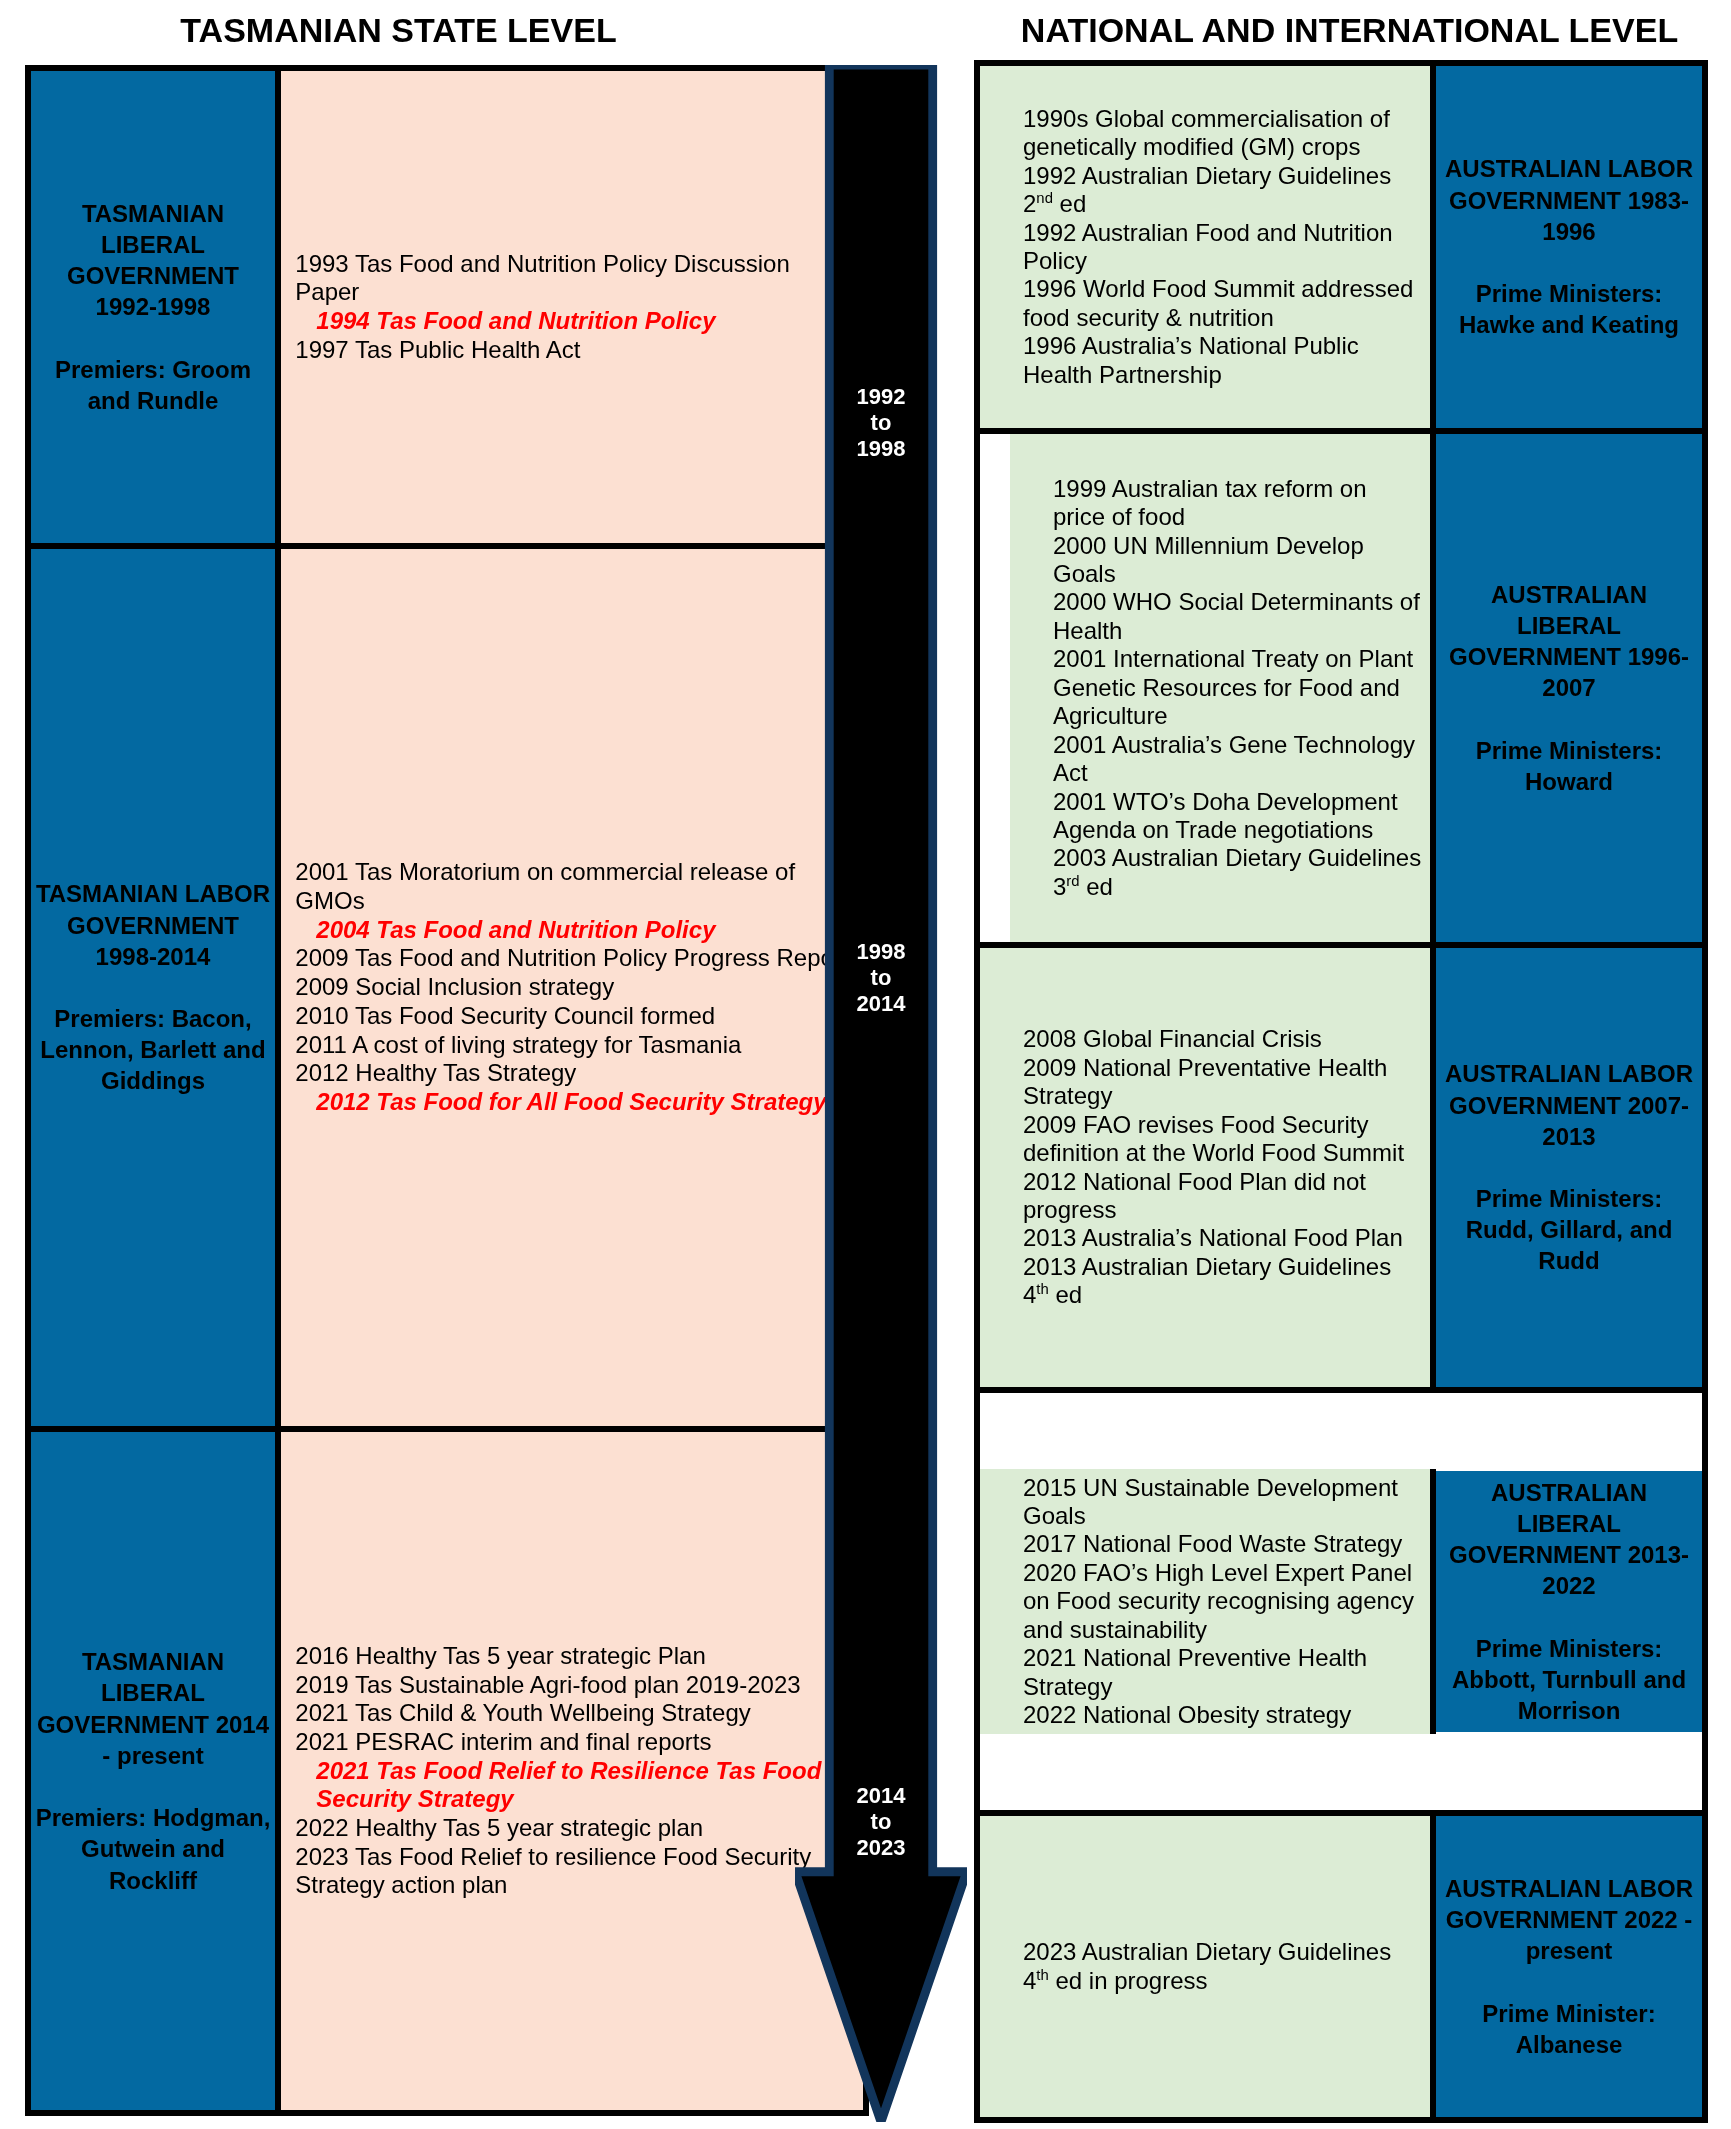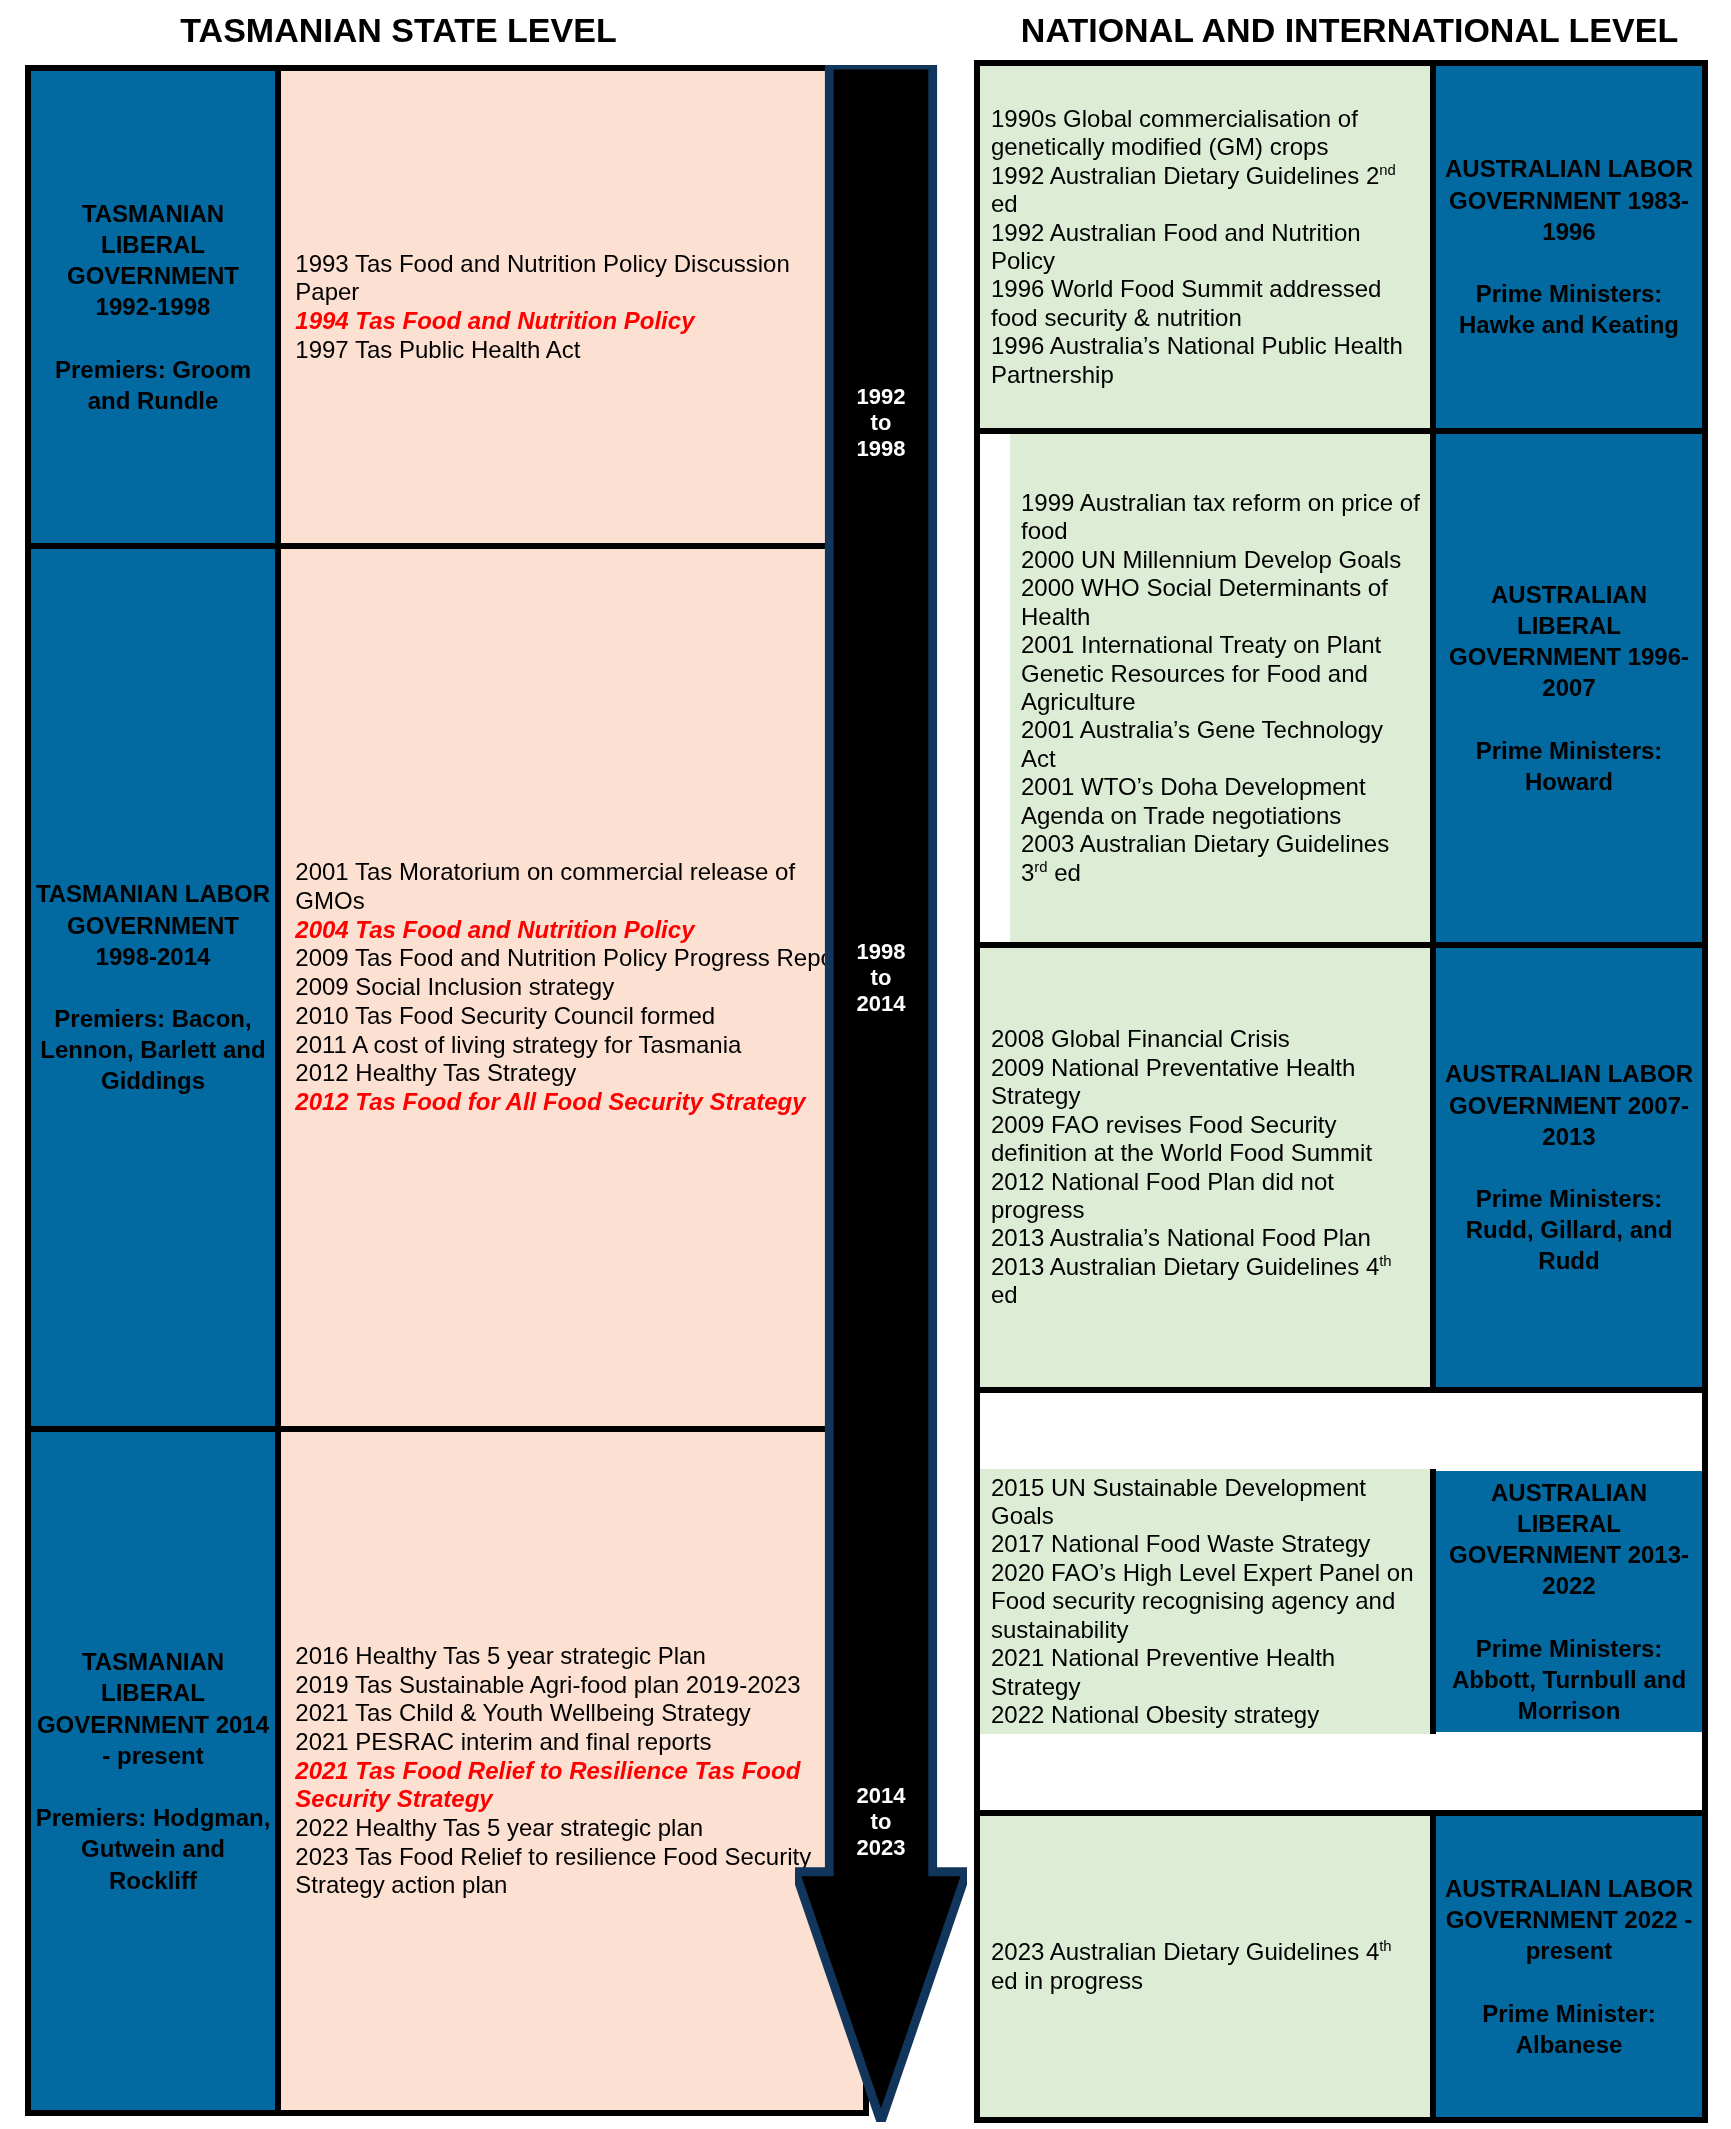--- a/index.html
+++ b/index.html
@@ -89,20 +89,21 @@
   .events-list {
     font-size: 24px;
     line-height: 1.195;
     width: 100%;
   }
   .ev { display: block; }
   .ev.hi {
     color: #ff0000;
     font-weight: bold;
     font-style: italic;
+    margin-left: 21px;
   }
 
   
   .nation-row {
     display: flex;
     flex-direction: row;
     box-sizing: border-box;
     border-bottom: 6px solid #000000;
   }
   .nation-row:last-child { border-bottom: none; }
@@ -118,20 +119,21 @@
   }
   #nation-table .gov-cell {
     width: 266px;
     flex: 0 0 266px;
     border-right: none;
   }
   .intl-list {
     font-size: 24px;
     line-height: 1.185;
     width: 100%;
+    margin-left: 32px;
   }
   sup { font-size: 0.62em; vertical-align: super; line-height: 0; }
 
   
   #time-arrow {
     position: absolute;
     left: 795px;
     top: 65px;
     width: 172px;
     height: 2057px;

